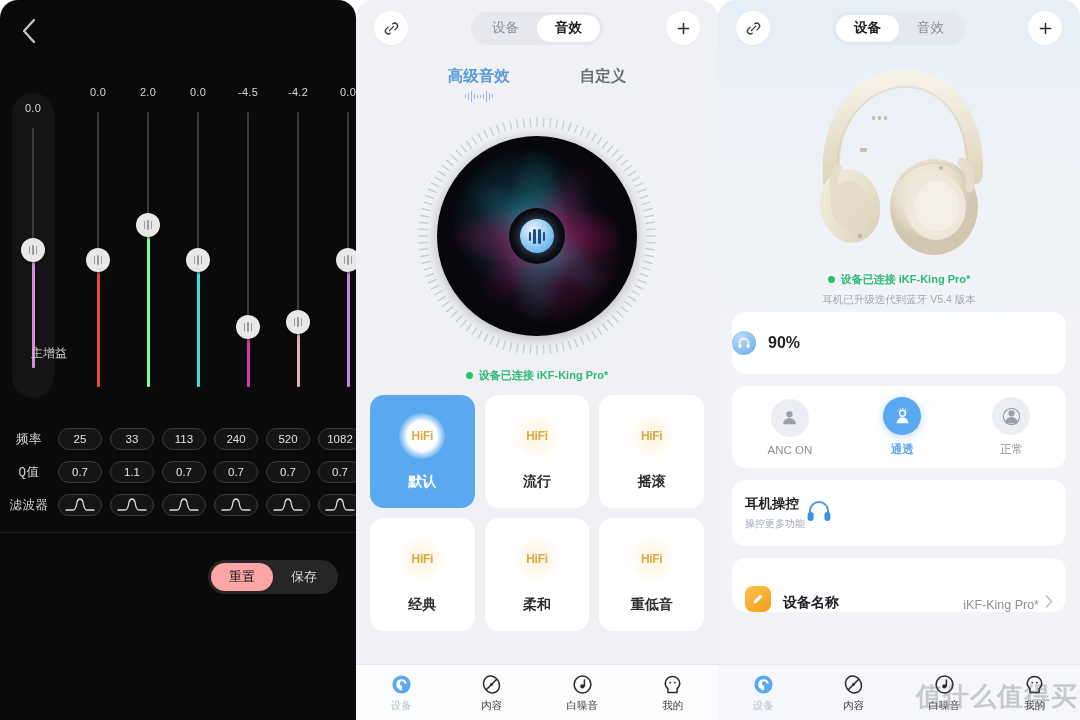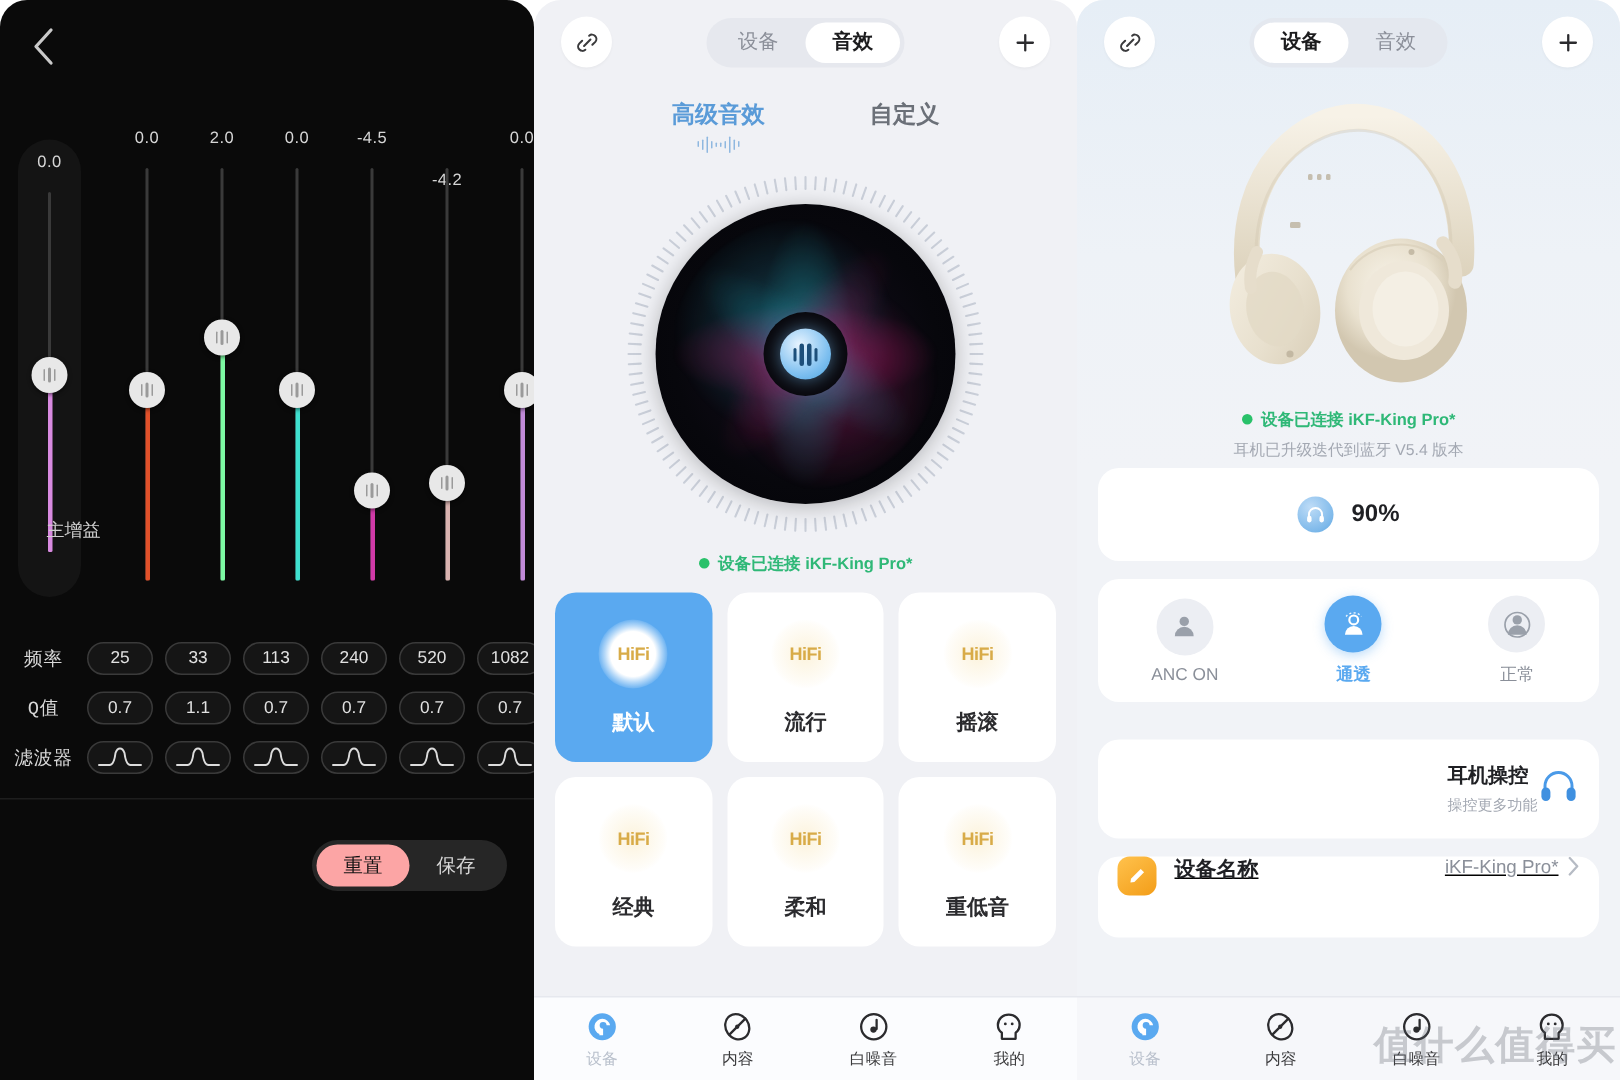--- a/index.html
+++ b/index.html
@@ -274,21 +274,21 @@
   .dev-status .l1 {
     display: flex; align-items: center; justify-content: center; gap: 6px;
     font-size: 11px; color: #2fb877; font-weight: 600;
   }
   .dev-status .l2 { font-size: 10.5px; color: #a3a8b2; margin-top: 6px; }
 
   .dev-body { position: absolute; left: 0; top: 312px; width: 100%; padding: 0 14px; z-index: 3; }
   .card { background: #ffffff; border-radius: 14px; }
 
   .batt-card {
-    height: 62px; display: flex; align-items: center; justify-content: center; gap: 12px;
+    height: 62px; display: flex; align-items: center; gap: 12px;
     margin-bottom: 12px;
   }
   .batt-ico {
     width: 24px; height: 24px; border-radius: 50%;
     background: radial-gradient(circle at 36% 30%, #bedcf7, #7eb9ea 70%, #5ba3de 100%);
     display: flex; align-items: center; justify-content: center;
   }
   .batt-pct { font-size: 16px; color: #1f2024; font-weight: 600; }
 
   .anc-card {
@@ -301,28 +301,28 @@
     background: #eceef3;
     display: flex; align-items: center; justify-content: center;
   }
   .anc-item.active .anc-circle { background: #5aa9f0; box-shadow: 0 2px 8px rgba(90,169,240,.42); }
   .anc-label { font-size: 11.5px; color: #8a8f99; }
   .anc-item.active .anc-label { color: #5aa9f0; font-weight: 600; }
 
   .feat-row { display: flex; gap: 12px; margin-bottom: 12px; }
   .feat-card {
     flex: 1; height: 66px; border-radius: 14px; background: #fff;
-    display: flex; align-items: center; justify-content: flex-end;
-    padding: 0 13px; cursor: pointer; margin-top: 13px;
+    display: flex; align-items: center; justify-content: flex-start;
+    padding: 0 13px; cursor: pointer;
   }
   .feat-title { font-size: 13.5px; color: #1f2024; font-weight: 700; }
   .feat-sub { font-size: 10px; color: #a3a8b2; margin-top: 4px; }
 
   .name-card {
-    height: 54px; display: flex; align-items: flex-start; padding: 0 13px; cursor: pointer; text-decoration: underline;
+    height: 54px; display: flex; align-items: flex-end; padding: 0 13px; cursor: pointer;
   }
   .name-ico {
     width: 26px; height: 26px; border-radius: 8px;
     background: linear-gradient(145deg, #ffc24d, #f39d18);
     display: flex; align-items: center; justify-content: center;
     margin-right: 12px;
   }
   .name-title { font-size: 14px; color: #1f2024; font-weight: 700; flex: 1; }
   .name-val { font-size: 12.5px; color: #8a8f99; margin-right: 6px; }
 
@@ -403,21 +403,21 @@
         <div class="eq-track" style="top:52px; height:275px;"></div>
         <div class="eq-fill" style="top:265px; height:62px; background:#d13aa8;"></div>
         <div class="eq-knob" style="top:255px;">
             <i></i>
             <i></i>
             <i></i>
           </div>
       </div>
 
       <div class="eq-col" style="left:273px;">
-        <div class="eq-val" style="top:26px;margin-top:28px;">-4.2</div>
+        <div class="eq-val" style="top:26px;">-4.2</div>
         <div class="eq-track" style="top:52px; height:275px;"></div>
         <div class="eq-fill" style="top:260px; height:67px; background:#d9b3b0;"></div>
         <div class="eq-knob" style="top:250px;">
             <i></i>
             <i></i>
             <i></i>
           </div>
       </div>
 
       <div class="eq-col" style="left:323px;">

